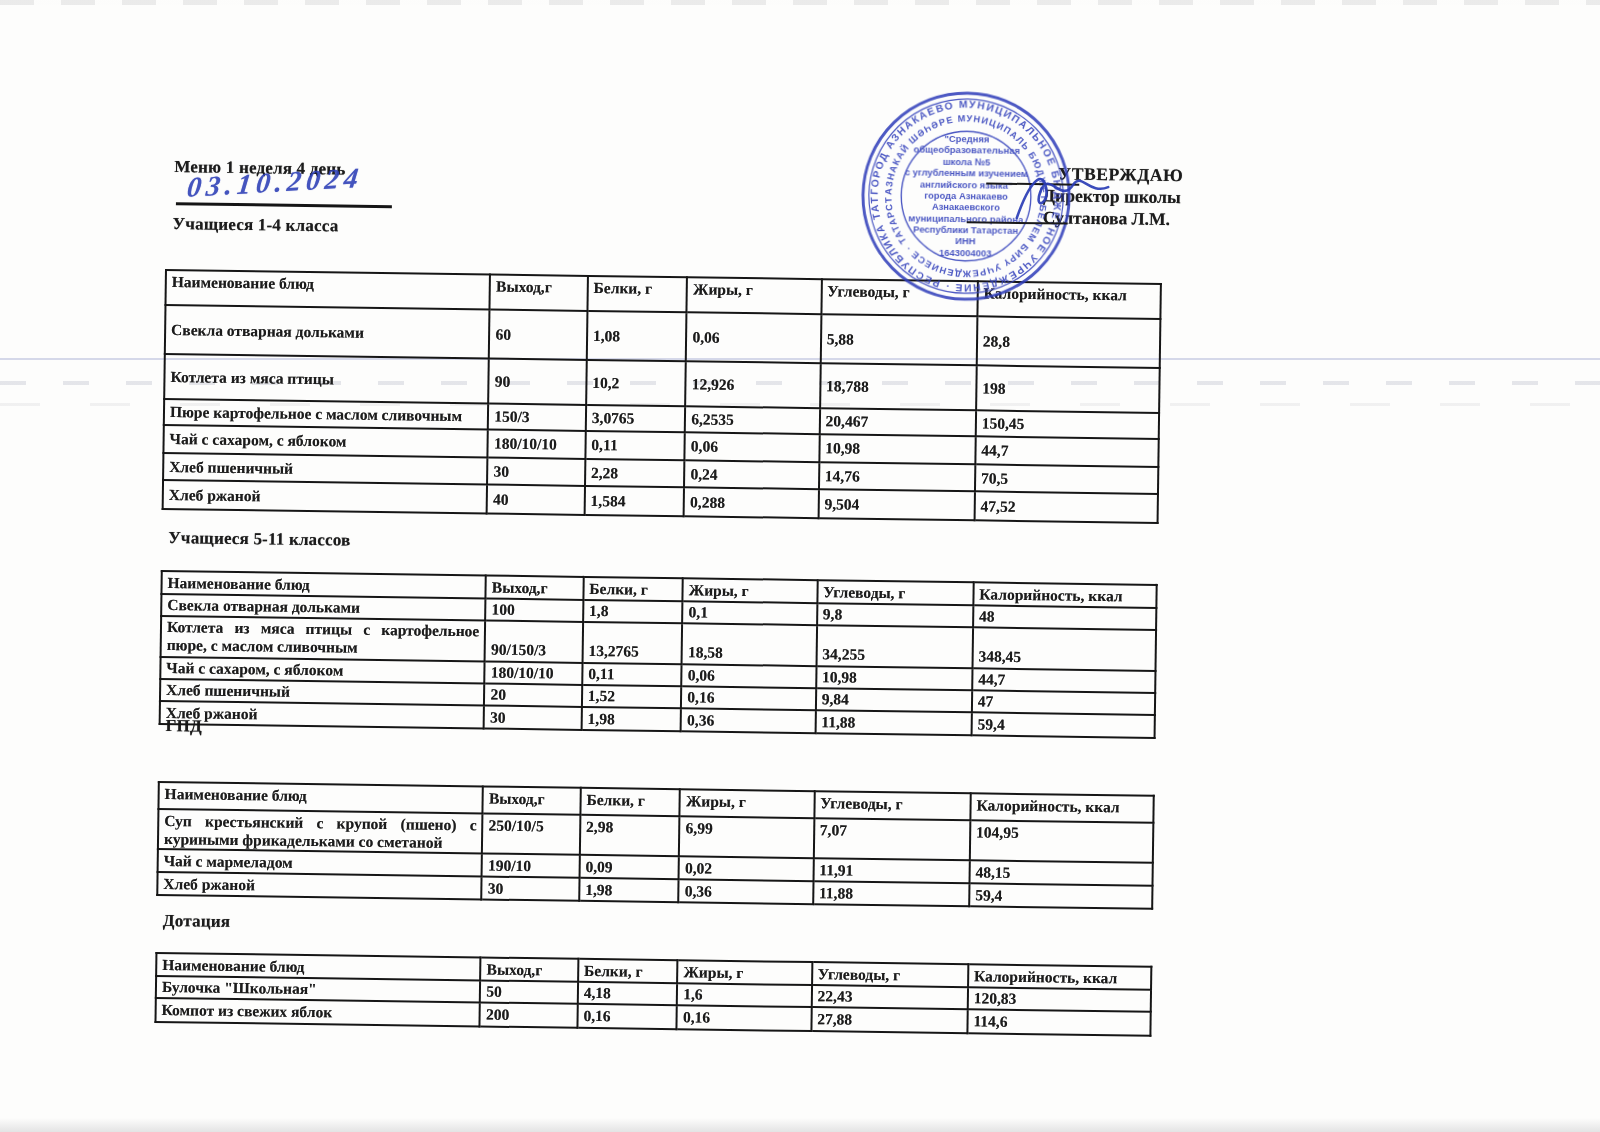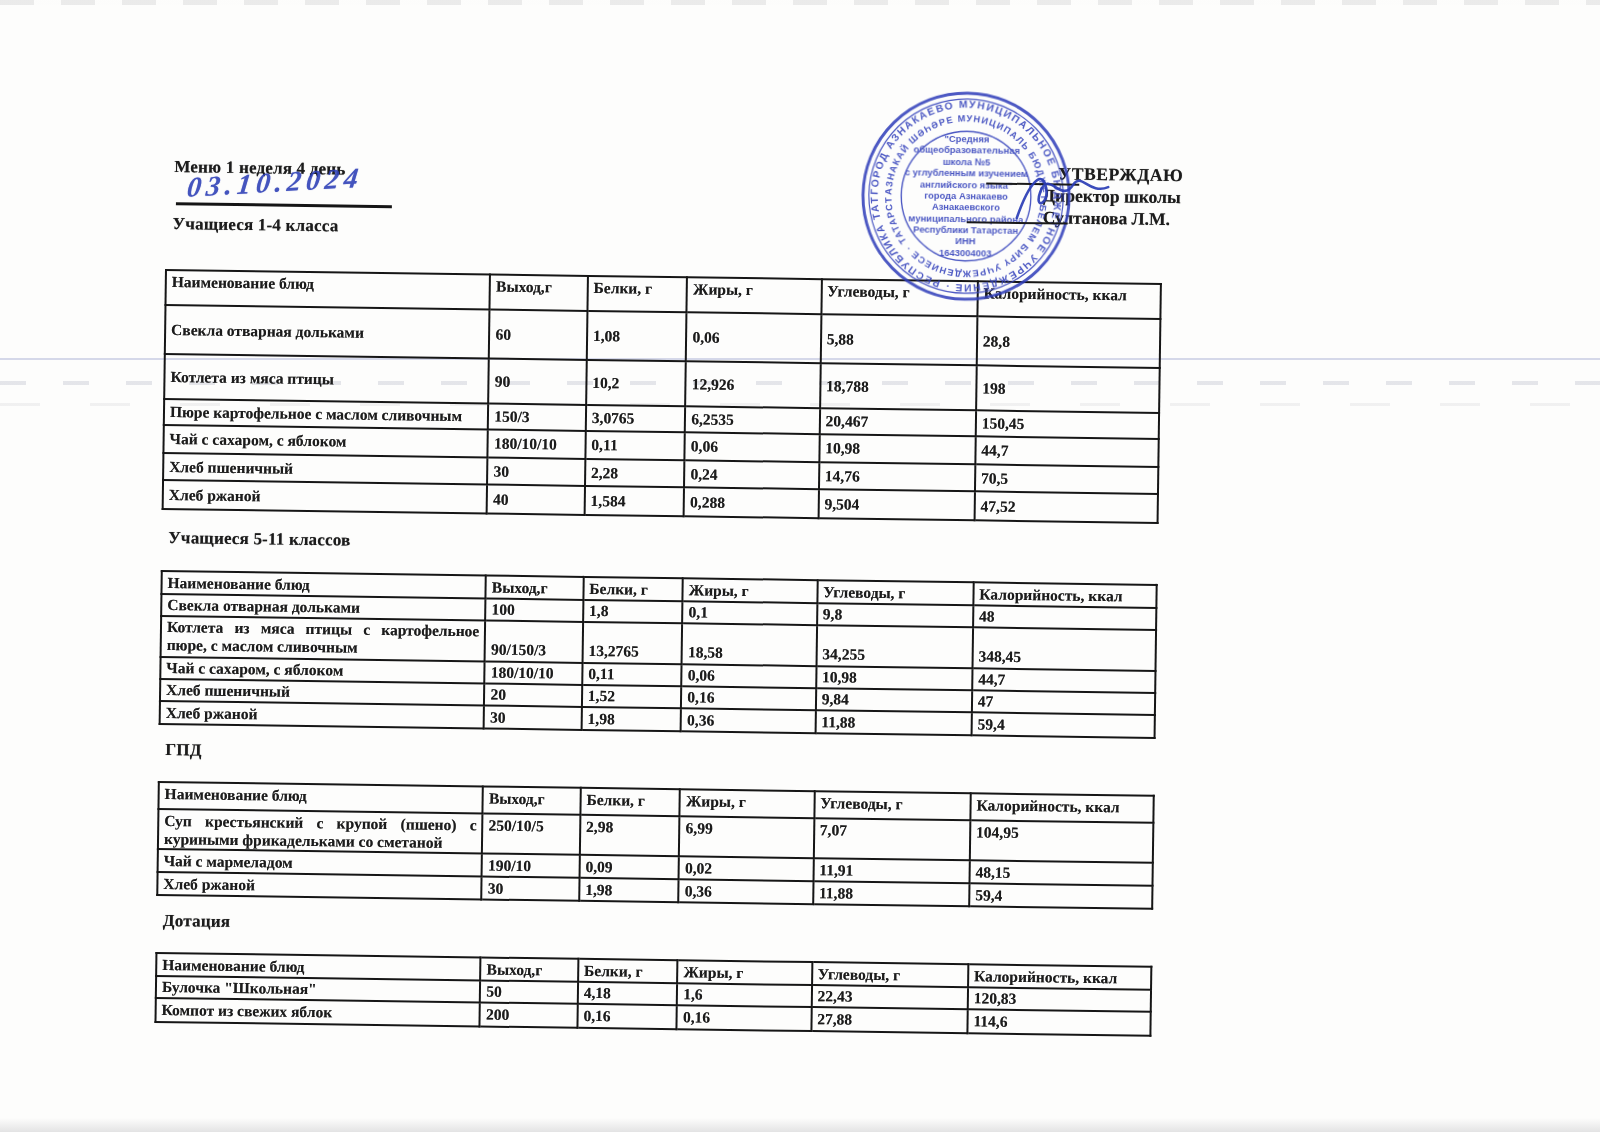--- a/index.html
+++ b/index.html
@@ -42,21 +42,21 @@
 
   #stamp{left:857px;top:77px;z-index:6;opacity:.87;filter:blur(.35px);}
   #stamp text{fill:#3240bb;font-family:"Liberation Sans","DejaVu Sans",sans-serif;}
   .ring-text{font-size:10.4px;font-weight:bold;letter-spacing:1.6px;}
   .ring-text-inner{font-size:9.4px;font-weight:bold;letter-spacing:1.1px;}
   .stamp-line{font-size:9.6px;font-weight:bold;text-anchor:middle;}
 
   .sec-heading{font-size:17px;font-weight:bold;letter-spacing:.2px;}
   #h0{left:172px;top:214px;}
   #h1{left:172px;top:528px;}
-  #h2{left:172px;top:740px;}
+  #h2{left:172px;top:716px;}
   #h3{left:172px;top:911px;}
 
   table.menu-table{
     border-collapse:collapse;table-layout:fixed;
     width:997px;left:165px;
     font-size:15.5px;
   }
   #t0{top:269px;} #t1{top:570px;} #t2{top:781px;} #t3{top:952px;}
   .menu-table,"": ;
   .menu-table{border:3px solid #161616;}

